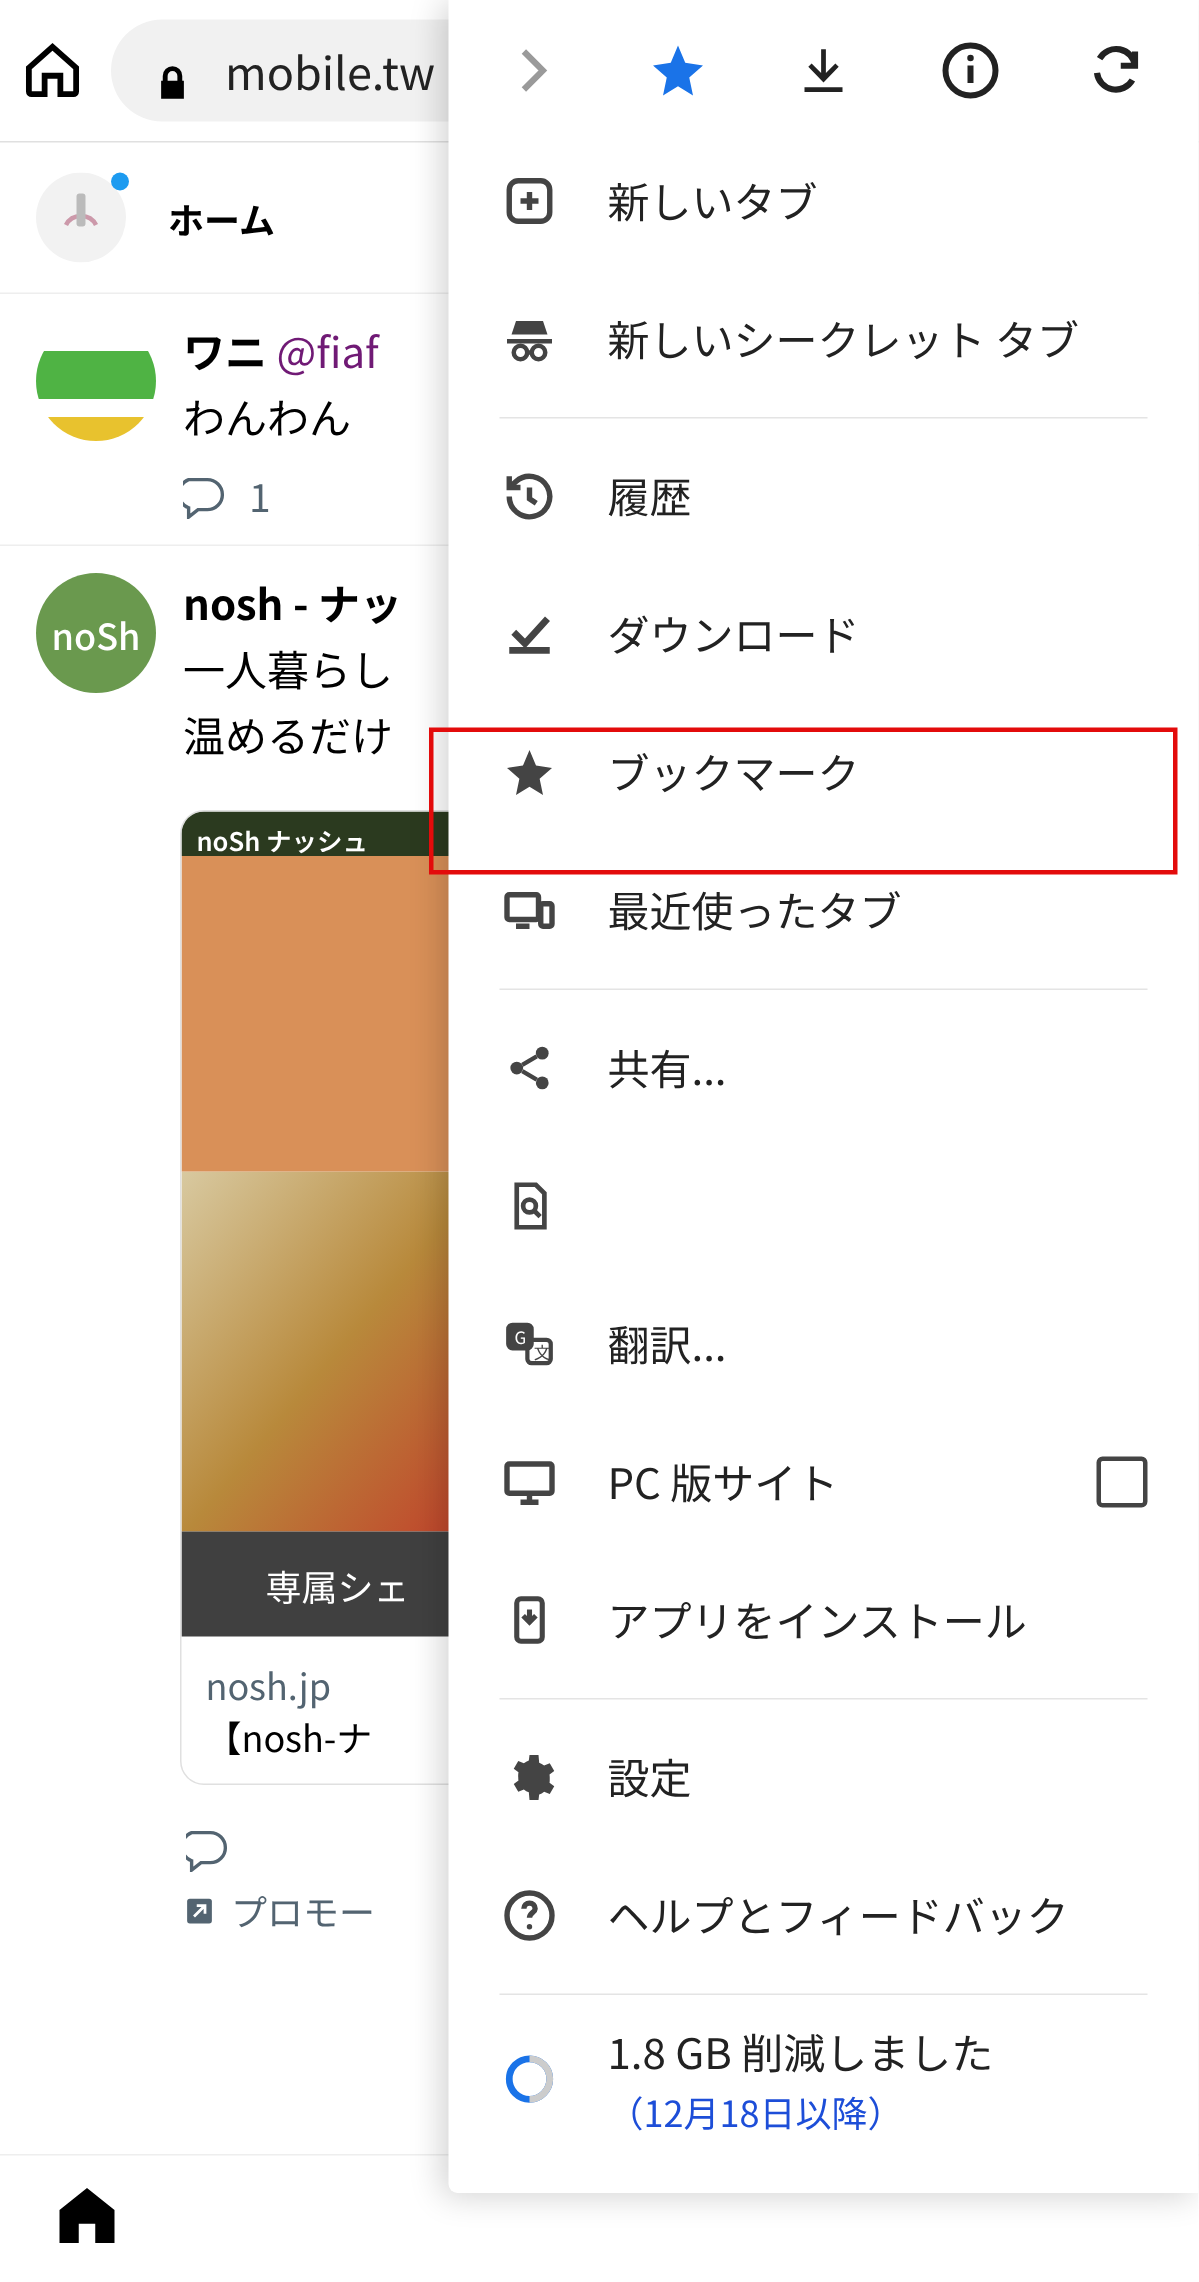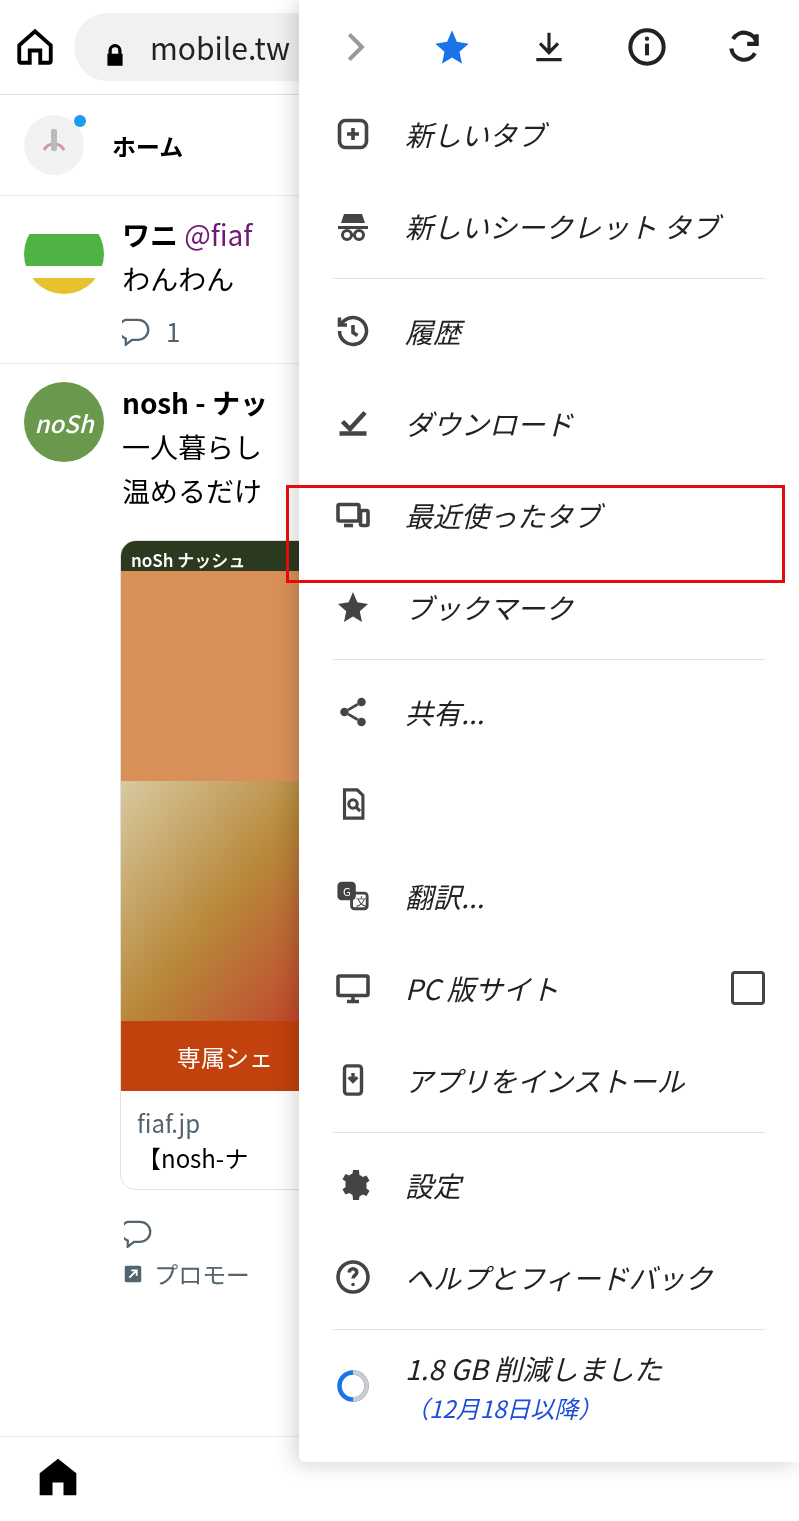--- a/index.html
+++ b/index.html
@@ -39,34 +39,34 @@
     padding: 0 24px;
   }
   .avatar-chef { width: 60px; height: 60px; border-radius: 50%; margin-right: 28px; position: relative; }
   .blue-dot { width: 12px; height: 12px; background: #1d9bf0; border-radius: 50%; position: absolute; top: 0; right: -2px; }
   .feed-title { font-size: 24px; font-weight: 700; }
   .tweet {
     border-top: 1px solid #eee;
     display: flex;
     padding: 18px 24px 14px;
   }
-  .tweet-avatar { width: 80px; height: 80px; border-radius: 50%; margin-right: 18px; flex-shrink: 0; background: #ddd; font-style: italic; }
+  .tweet-avatar { width: 80px; height: 80px; border-radius: 50%; margin-right: 18px; flex-shrink: 0; background: #ddd; }
   .croc { background: linear-gradient(to bottom, #fff 0%, #fff 25%, #4fb344 25%, #4fb344 65%, #fff 65%, #fff 80%, #e8c22e 80%); }
   .nosh-av { background: #6a994e; color: #fff; display: flex; align-items: center; justify-content: center; font-size: 24px; font-weight: 500; }
   .tweet-body { flex: 1; font-size: 28px; overflow: hidden; }
   .display-name { font-weight: 700; }
   .handle { color: #701a75; }
   .tweet-text { margin-top: 4px; }
   .reply-row { display: flex; align-items: center; color: #536471; margin-top: 14px; font-size: 26px; }
   .reply-row svg { margin-right: 14px; }
   .nosh-card { margin: 16px 0 0 120px; width: 210px; border: 1px solid #e0e0e0; border-radius: 16px; overflow: hidden; }
   .nosh-hero { height: 240px; background: linear-gradient(to bottom,#2b3a1f 0 30px,#d99058 30px 100%); position: relative; }
   .nosh-hero::before{content:"noSh ナッシュ"; color:#fff; font-size:17px; font-weight:600; position:absolute; top:6px; left:10px;}
   .nosh-hero2 { height: 240px; background: linear-gradient(130deg,#d8c9a0,#b8893b,#c23c2a);}
-  .nosh-band { background:#c2410c;color:#fff;height:70px;display:flex;align-items:center;justify-content:center;font-size:24px;}
+  .nosh-band { background:#404040;color:#fff;height:70px;display:flex;align-items:center;justify-content:center;font-size:24px;}
   .nosh-foot { padding: 14px 16px; font-size: 24px; }
   .nosh-domain { color:#536471; }
   .promo-row { color:#536471; font-size:24px; padding: 0 0 20px 122px; display:flex; align-items:center; gap:10px;}
   .bottom-nav { position:absolute; bottom:0; left:0; right:0; height:85px; border-top:1px solid #eee; display:flex; align-items:center; padding:0 36px;}
 
   
   .menu {
     position: absolute;
     top: 0;
     right: 0;
@@ -85,21 +85,21 @@
   .menu-item {
     display: flex;
     align-items: center;
     padding: 0 34px;
     height: 92px;
     font-size: 28px;
     color: #222;
   }
   .menu-item .mi-icon { width: 40px; height: 40px; margin-right: 32px; display:flex; align-items:center; justify-content:center; flex-shrink:0;}
   .menu-item.tall { height: 100px; }
-  .menu-item .label { flex: 1; font-style: italic; }
+  .menu-item .label { flex: 1; }
   .menu-item .trailing { width: 34px; height: 34px; border: 3px solid #444; border-radius: 4px;}
   .sep {
     border-top: 1px solid #e4e4e4;
     margin: 6px 34px;
   }
   .highlight {
     position: absolute;
     border: 3px solid #e30b0b;
     left: 286px;
     right: 14px;
@@ -161,21 +161,21 @@
     <div><span class="display-name">nosh - ナッ</span></div>
     <div class="tweet-text">一人暮らし</div>
     <div class="tweet-text">温めるだけ</div>
   </div>
 </div>
 <div class="nosh-card">
   <div class="nosh-hero"></div>
   <div class="nosh-hero2"></div>
   <div class="nosh-band">専属シェ</div>
   <div class="nosh-foot">
-    <div class="nosh-domain">fiaf.jp</div>
+    <div class="nosh-domain">nosh.jp</div>
     <div>【nosh-ナ</div>
   </div>
 </div>
 <div class="reply-row" style="padding:14px 0 8px 124px;">
   <svg viewBox="0 0 24 24" width="30" height="30" fill="none" stroke="#536471" stroke-width="1.8">
       <path d="M21 11a8 8 0 0 1-8 8H8l-5 4v-5a8 8 0 0 1 0-15h10a8 8 0 0 1 8 8z"></path>
     </svg>
 </div>
 <div class="promo-row">
   <svg viewBox="0 0 24 24" width="22" height="22" fill="#536471">
@@ -260,35 +260,35 @@
     <span class="mi-icon">
         <svg viewBox="0 0 24 24" width="36" height="36" fill="none" stroke="#444" stroke-width="3">
           <path d="M3 19h18"></path>
           <path d="M5 11l5 5L20 5"></path>
         </svg>
       </span>
     <span class="label">ダウンロード</span>
   </div>
   <div class="menu-item">
     <span class="mi-icon">
+        <svg viewBox="0 0 24 24" width="36" height="36" fill="#444">
+          <path d="M12 2l2.9 6.9L22 10l-5.5 4.8L18 22l-6-3.7L6 22l1.5-7.2L2 10l7.1-1.1z"></path>
+        </svg>
+      </span>
+    <span class="label">ブックマーク</span>
+  </div>
+  <div class="menu-item">
+    <span class="mi-icon">
         <svg viewBox="0 0 24 24" width="36" height="36" fill="none" stroke="#444" stroke-width="2.4">
           <rect x="2" y="5" width="14" height="11" rx="1"></rect>
           <path d="M6 19h6"></path>
           <rect x="17" y="9" width="5" height="10" rx="1"></rect>
         </svg>
       </span>
     <span class="label">最近使ったタブ</span>
-  </div>
-  <div class="menu-item">
-    <span class="mi-icon">
-        <svg viewBox="0 0 24 24" width="36" height="36" fill="#444">
-          <path d="M12 2l2.9 6.9L22 10l-5.5 4.8L18 22l-6-3.7L6 22l1.5-7.2L2 10l7.1-1.1z"></path>
-        </svg>
-      </span>
-    <span class="label">ブックマーク</span>
   </div>
   <div class="sep"></div>
   <div class="menu-item">
     <span class="mi-icon">
         <svg viewBox="0 0 24 24" width="34" height="34" fill="#444">
           <circle cx="18" cy="5" r="3"></circle>
           <circle cx="6" cy="12" r="3"></circle>
           <circle cx="18" cy="19" r="3"></circle>
           <path d="M8.6 10.5 15.4 6.5M8.6 13.5l6.8 4" stroke="#444" stroke-width="2"></path>
         </svg>

